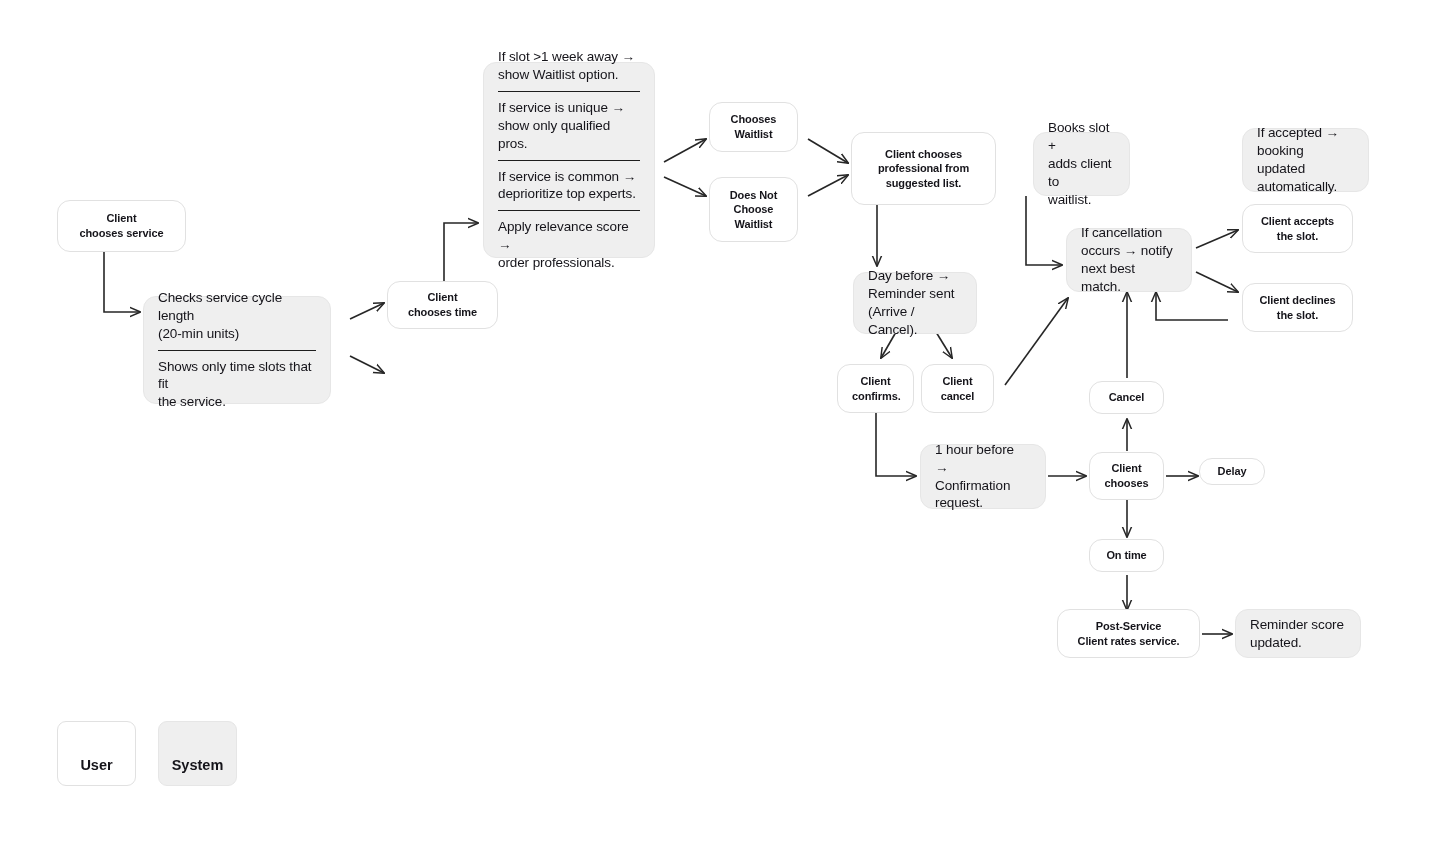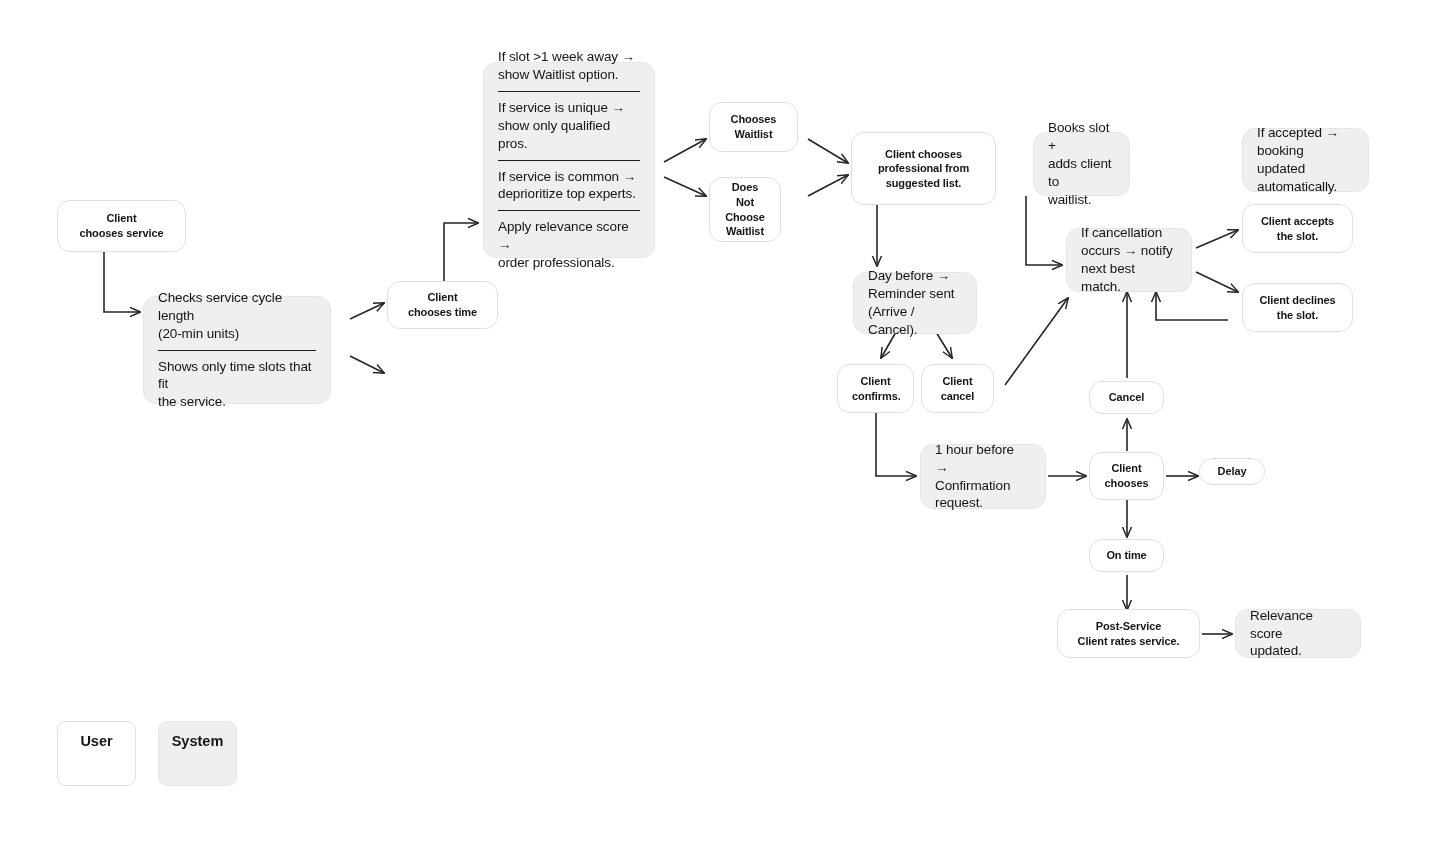--- a/index.html
+++ b/index.html
@@ -67,21 +67,21 @@
     height: 844px;
     pointer-events: none;
     overflow: visible;
   }
   .legend-box {
     position: absolute;
     box-sizing: border-box;
     border-radius: 9px;
     display: flex;
     align-items: center;
-    justify-content: flex-start;
+    justify-content: flex-end;
     font-weight: bold;
     font-size: 14.5px;
   }
 </style>
 </head>
 <body>
 
 <div id="canvas">
 
   <svg class="edges" viewBox="0 0 1440 844">
@@ -164,21 +164,21 @@
       <div class="sect"><span>If service is unique →</span><br><span>show only qualified pros.</span></div>
       <div class="sect"><span>If service is common →</span><br><span>deprioritize top experts.</span></div>
       <div class="sect"><span>Apply relevance score →</span><br><span>order professionals.</span></div>
     </div>
   </div>
 
   <div class="node user" style="left:709px;top:102px;width:89px;height:50px;">
     <div class="txt"><span>Chooses</span><br><span>Waitlist</span></div>
   </div>
 
-  <div class="node user" style="left:709px;top:177px;width:72px;height:65px;align-items:center;">
+  <div class="node user" style="left:709px;top:177px;width:89px;height:65px;align-items:center;">
     <div class="txt"><span>Does Not</span><br><span>Choose</span><br><span>Waitlist</span></div>
   </div>
 
   <div class="node user" style="left:851px;top:132px;width:145px;height:73px;">
     <div class="txt"><span>Client chooses</span><br><span>professional from</span><br><span>suggested list.</span></div>
   </div>
 
   <div class="node system" style="left:1009px;top:132px;width:97px;height:64px;margin-left:24px;">
     <div class="txt">
       <div class="sect"><span>Books slot +</span><br><span>adds client to</span><br><span>waitlist.</span></div>
@@ -240,21 +240,21 @@
   <div class="node user" style="left:1089px;top:539px;width:75px;height:33px;">
     <div class="txt"><span>On time</span></div>
   </div>
 
   <div class="node user" style="left:1057px;top:609px;width:143px;height:49px;">
     <div class="txt"><span>Post-Service</span><br><span>Client rates service.</span></div>
   </div>
 
   <div class="node system" style="left:1235px;top:609px;width:126px;height:49px;">
     <div class="txt">
-      <div class="sect"><span>Relevance score</span><br><span>updated.</span></div>
+      <div class="sect"><span>Reminder score</span><br><span>updated.</span></div>
     </div>
   </div>
 
   <div class="legend-box node user" style="left:57px;top:721px;width:79px;height:65px;">
     <span>User</span>
   </div>
   <div class="legend-box node system" style="left:158px;top:721px;width:79px;height:65px;">
     <span>System</span>
   </div>
 

